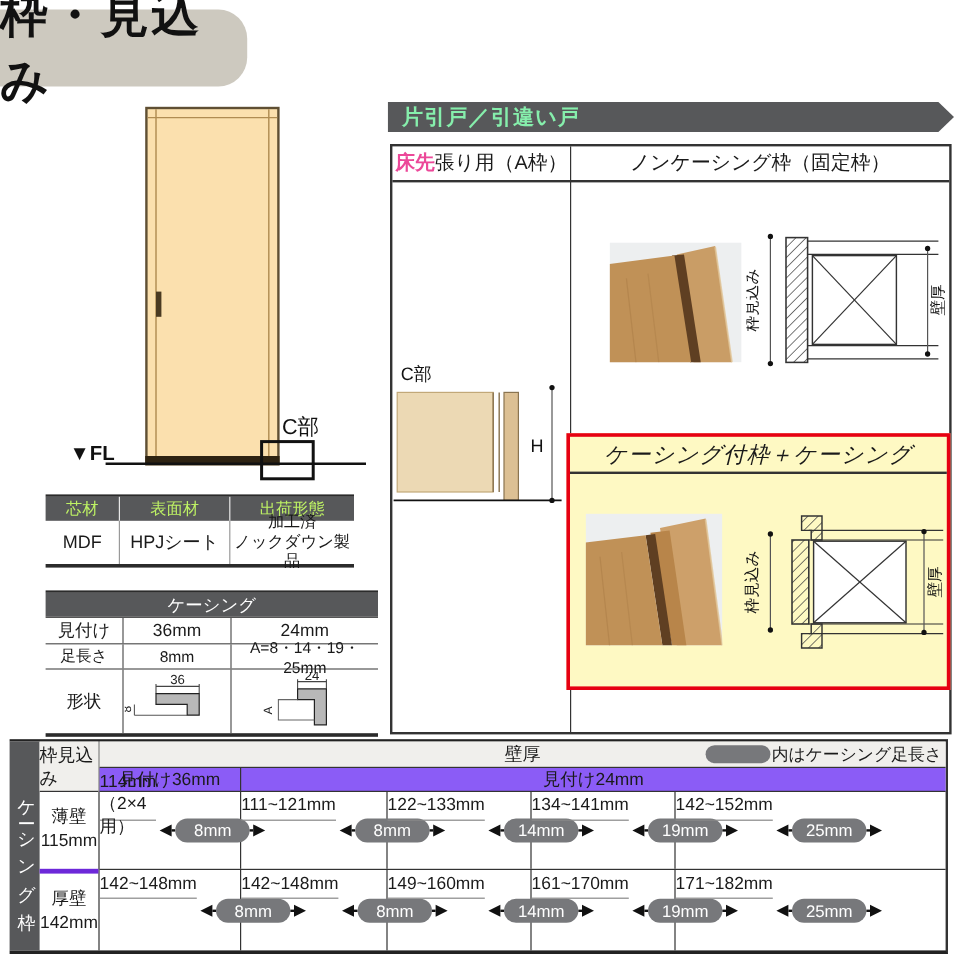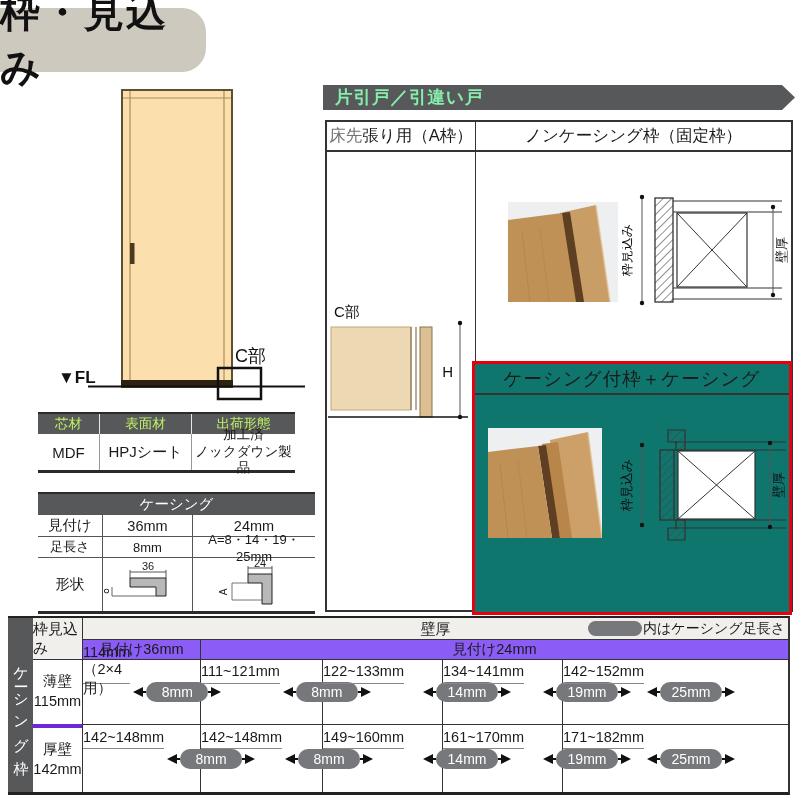--- a/index.html
+++ b/index.html
@@ -36,25 +36,25 @@
   
   .banner{left:323px;top:85px;width:472px;height:25px;background:#57585a;color:#86efac;
     font-size:17.5px;font-weight:bold;line-height:25px;padding-left:12px;letter-spacing:1px;
     clip-path:polygon(0 0,calc(100% - 13px) 0,100% 50%,calc(100% - 13px) 100%,0 100%);}
 
   
   .outer-table{left:325px;top:120px;width:468px;height:492px;border:2px solid #333;background:#fff;}
   .ot-header{display:flex;height:28px;border-bottom:2px solid #333;}
   .ot-a{width:148px;border-right:1px solid #333;display:flex;align-items:center;justify-content:center;font-size:16.5px;}
   .ot-b{flex:1;display:flex;align-items:center;justify-content:center;font-size:16.5px;}
-  .red-text{color:#737373;font-weight:normal;}
+  .red-text{color:#ec4899;font-weight:bold;}
   .ot-divider{position:absolute;left:148px;top:28px;bottom:0;width:1px;background:#333;}
 
   
-  .red-box{left:472px;top:361px;width:320px;height:254px;border:3px solid #e60012;background:#0f766e;}
+  .red-box{left:472px;top:361px;width:320px;height:214px;border:3px solid #e60012;background:#fef9c3;font-style:italic;}
   .red-box-header{height:29px;border-bottom:2px solid #333;display:flex;align-items:center;justify-content:center;
     font-size:18.5px;letter-spacing:1px;}
 
   
   .btable{left:8px;top:616px;width:782px;height:179px;display:flex;
     border-top:2px solid #222;border-bottom:3px solid #222;border-right:2px solid #333;background:#fff;}
   .bt-side{width:25px;background:#57585a;color:#fff;display:flex;align-items:center;justify-content:center;
     writing-mode:vertical-rl;font-size:15px;letter-spacing:5px;}
   .bt-col-hinshu{width:110px;border-right:1px solid #333;display:flex;flex-direction:column;}
   .bt-col-waku{width:49px;border-right:1px solid #333;display:flex;flex-direction:column;}
@@ -69,21 +69,21 @@
   .legend{position:absolute;right:3px;top:0;height:21px;display:flex;align-items:center;font-size:14px;}
   .legend-pill{display:inline-block;width:54px;height:15px;border-radius:8px;background:#77787b;margin-right:1px;}
   .row-mitsuke{height:20px;display:flex;border-bottom:1px solid #333;background:#8b5cf6;box-sizing:border-box;}
   .cell36{width:118px;border-right:1px solid #333;display:flex;align-items:center;justify-content:center;font-size:14.5px;box-sizing:border-box;}
   .cell24{flex:1;display:flex;align-items:center;justify-content:center;font-size:14.5px;}
   .row-data{display:flex;box-sizing:border-box;}
   .rd1{height:67px;border-bottom:1px solid #333;}
   .rd2{height:68px;}
   .dcell{display:flex;flex-direction:row;border-right:1px solid #333;box-sizing:border-box;}
   .dcell:last-child{border-right:none;}
-  .w118{width:118px;} .w122{width:122px;} .w120{width:120px;gap:16px;}
+  .w118{width:118px;} .w122{width:122px;} .w120{width:120px;}
   .dval{height:24px;display:flex;align-items:center;justify-content:center;font-size:14.5px;border-bottom:1px solid #888;box-sizing:border-box;}
   .arrows{flex:1;display:flex;align-items:center;padding:0 3px;}
   .ah-l{width:0;height:0;border-top:5px solid transparent;border-bottom:5px solid transparent;border-right:10px solid #111;}
   .ah-r{width:0;height:0;border-top:5px solid transparent;border-bottom:5px solid transparent;border-left:10px solid #111;}
   .aline{flex:1;height:2px;background:#111;min-width:3px;}
   .pill{background:#77787b;color:#fff;border-radius:11px;padding:2px 0;width:62px;text-align:center;font-size:14px;}
 
   svg text{font-family:"Liberation Sans","DejaVu Sans",sans-serif;}
 </style>
 </head>

